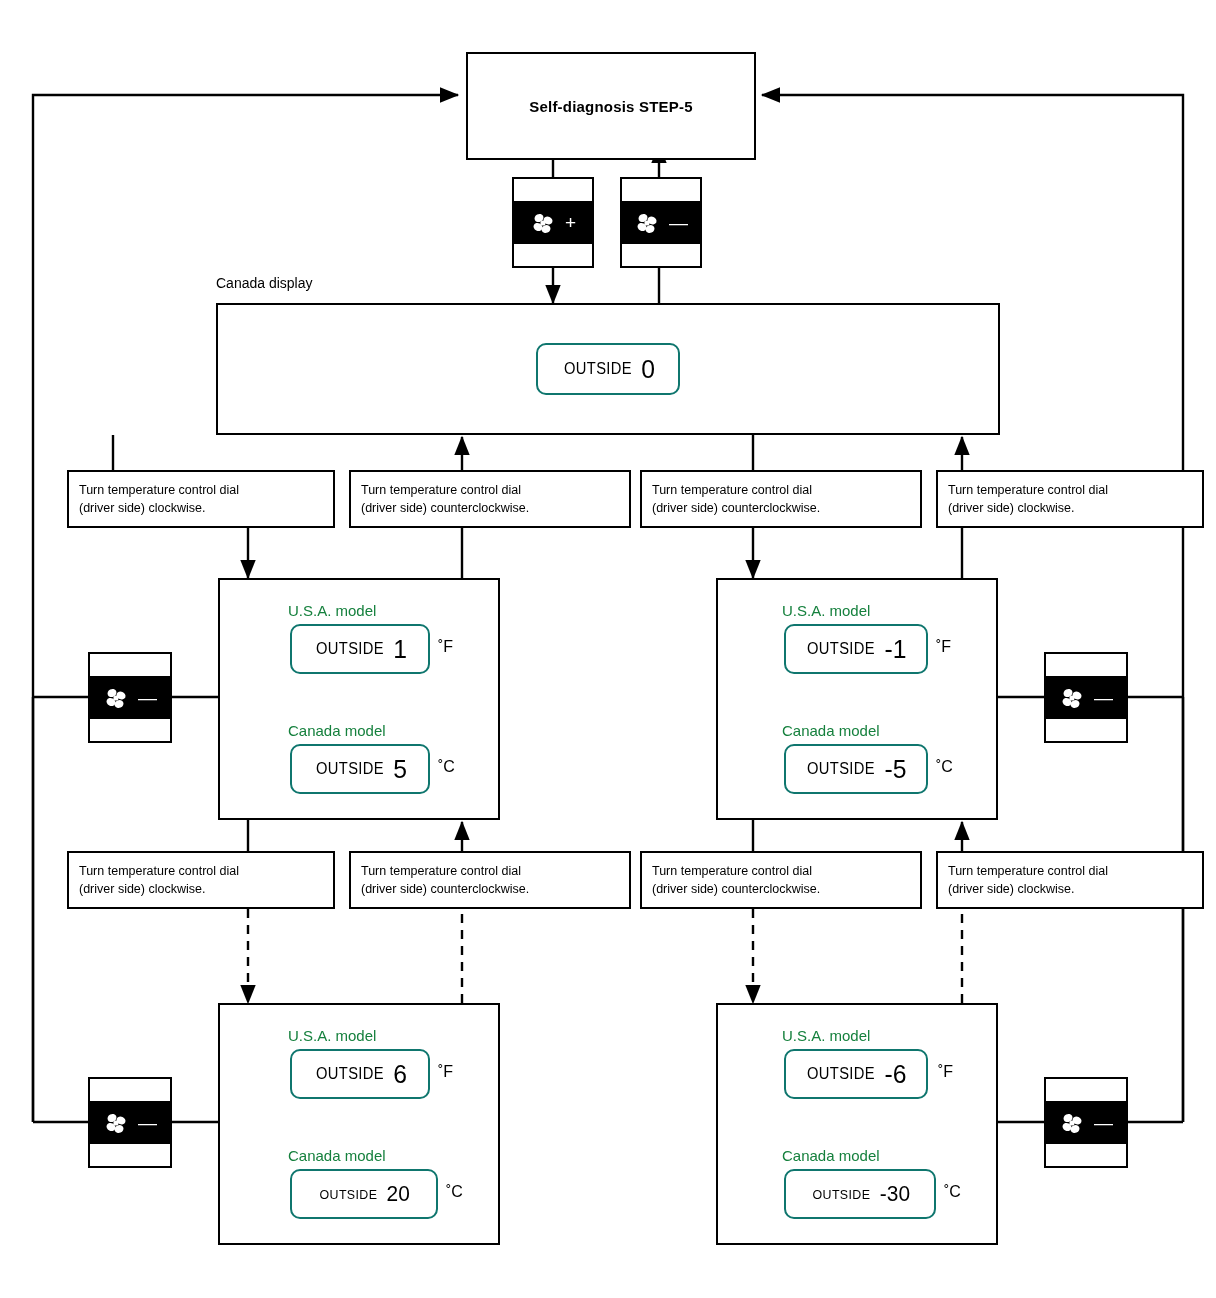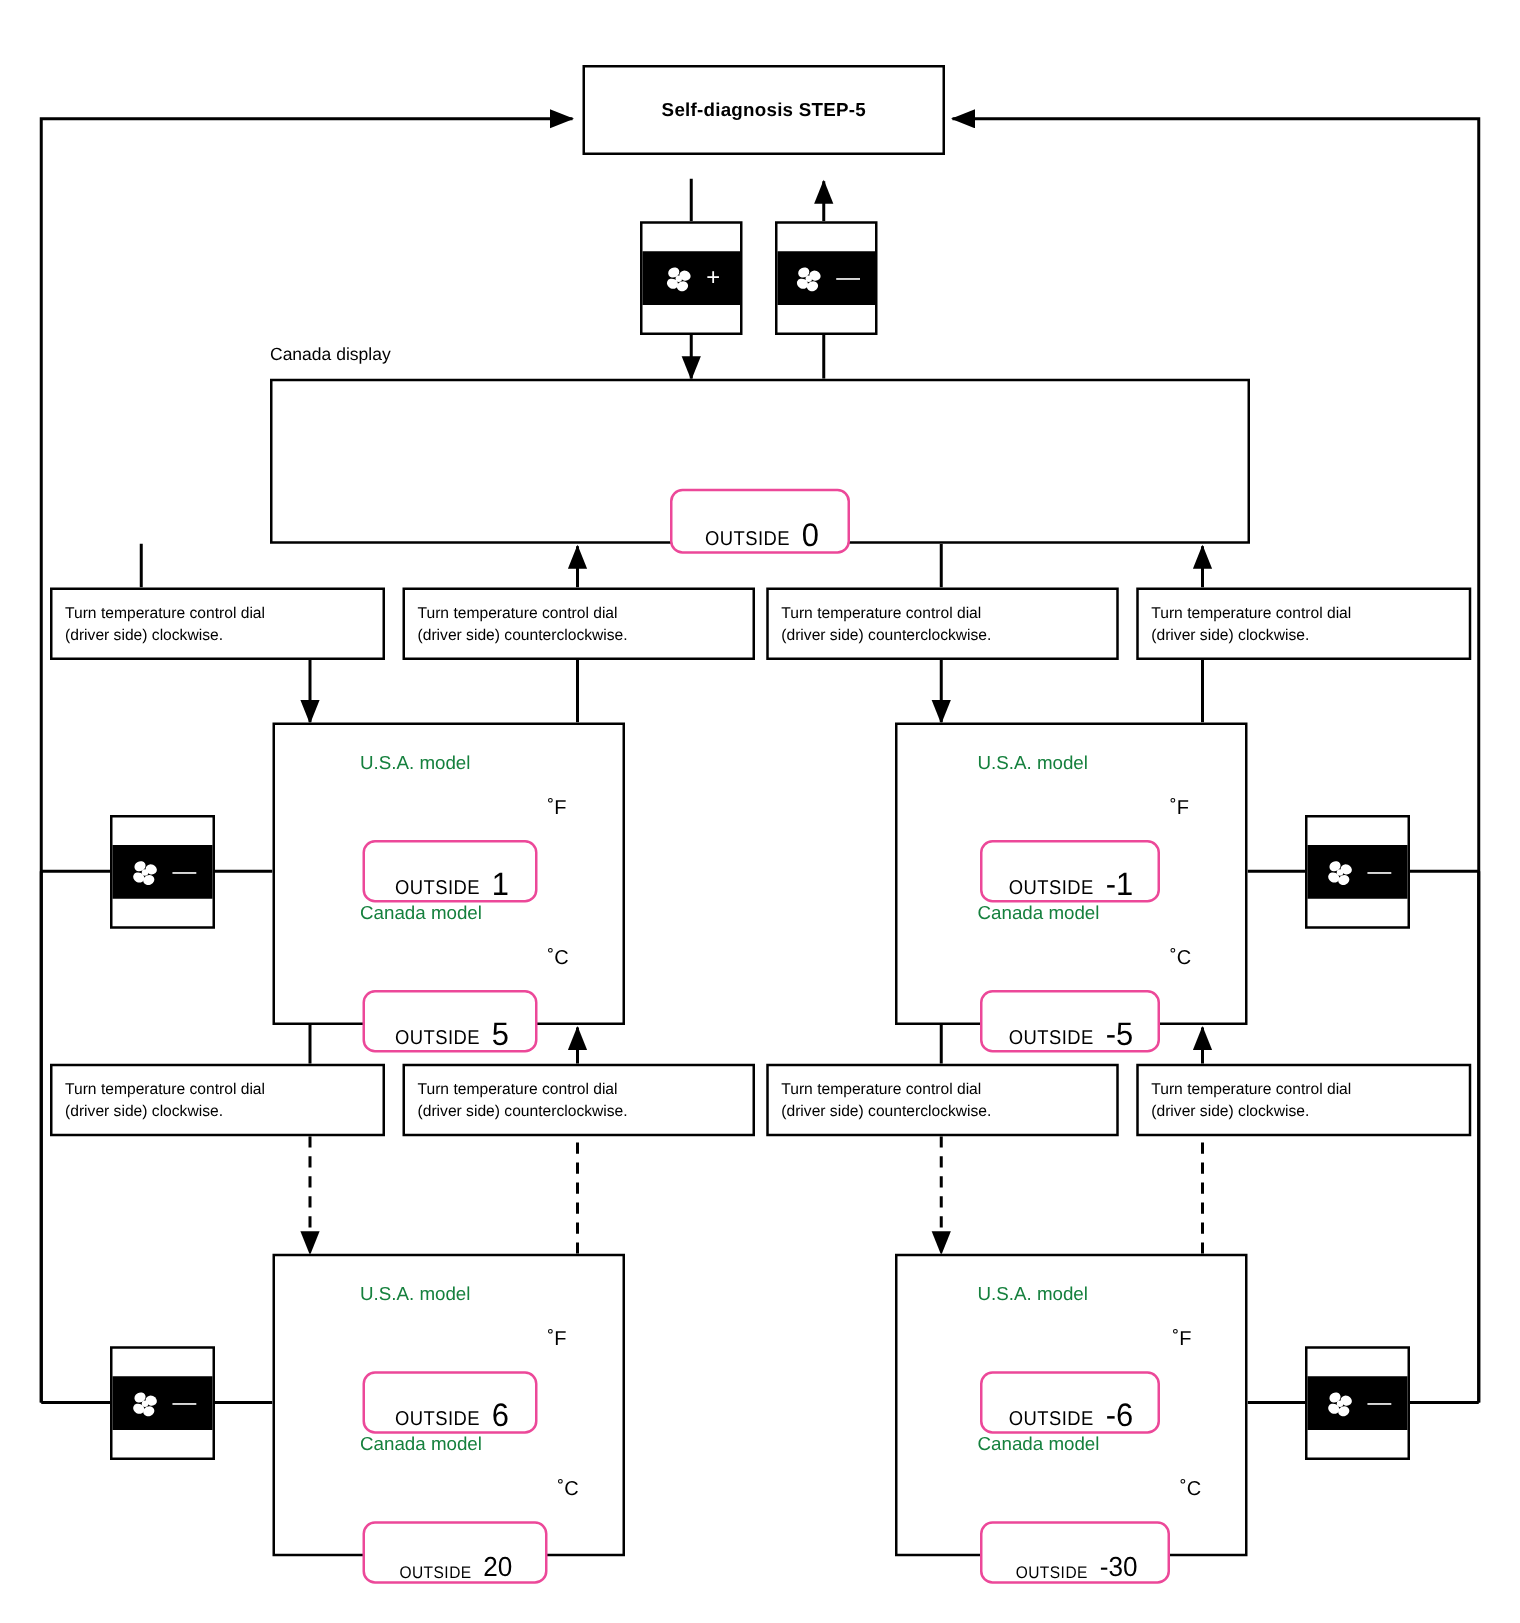--- a/index.html
+++ b/index.html
@@ -6,36 +6,36 @@
   body{font-family:"Liberation Sans",sans-serif;}
   #stage{position:relative;width:1216px;height:1298px;background:#fff;overflow:hidden;}
   svg.wires{position:absolute;left:0;top:0;width:1216px;height:1298px;pointer-events:none;}
 
   .box{position:absolute;box-sizing:border-box;border:2px solid #000;background:#fff;}
   .node-title{position:absolute;display:flex;align-items:center;justify-content:center;
      font-size:15px;color:#000;letter-spacing:.2px;}
 
   
   .instr{position:absolute;box-sizing:border-box;border:2px solid #000;background:#fff;
-     display:flex;flex-direction:column;justify-content:center;padding:4px 10px;}
+     display:flex;flex-direction:column;justify-content:center;padding:4px 10px;margin-left:27px;}
   .instr span{display:block;font-size:12.5px;line-height:1.45;color:#000;white-space:nowrap;}
 
   
   .fankey{position:absolute;box-sizing:border-box;border:2px solid #000;background:#fff;
      display:flex;align-items:center;justify-content:center;}
   .fanband{width:100%;height:50%;background:#000;display:flex;align-items:center;
      justify-content:center;gap:7px;}
   .fanband .sign{color:#fff;font-size:19px;line-height:1;font-weight:400;
      font-family:"Liberation Sans",sans-serif;display:inline-block;}
   .fanglyph{display:block;}
 
   
-  .lcd{position:absolute;box-sizing:border-box;border:2px solid #ec4899;border-radius:10px;
-     background:#fff;display:flex;align-items:flex-end;justify-content:center;gap:6px;
-     padding:0 10px;margin-top:48px;}
+  .lcd{position:absolute;box-sizing:border-box;border:2px solid #0f766e;border-radius:10px;
+     background:#fff;display:flex;align-items:center;justify-content:center;gap:6px;
+     padding:0 10px;}
   .lcd .w{font-size:16px;letter-spacing:.4px;color:#000;font-family:"Liberation Sans",sans-serif;
      transform:scaleX(.92);}
   .lcd .v{font-size:26px;color:#000;font-family:"Liberation Sans",sans-serif;line-height:1;
      transform:scaleX(.95);}
   .lcd.small .w{font-size:13.5px;}
   .lcd.small .v{font-size:22px;}
 
   .cap{position:absolute;font-size:15px;color:#15803d;white-space:nowrap;}
   .unit{position:absolute;font-size:16px;color:#000;white-space:nowrap;}
   .plainlabel{position:absolute;font-size:14px;color:#000;white-space:nowrap;}
@@ -100,21 +100,21 @@
       <path d="M33,1122 L88,1122"></path>
       <path d="M172,1122 L218,1122"></path>
       <path d="M998,1122 L1044,1122"></path>
       <path d="M1128,1122 L1183,1122"></path>
 
       <path d="M33,1122 L33,697"></path>
       <path d="M1183,1122 L1183,697"></path>
     </g>
   </svg>
 
-  <div class="box" style="left:466px;top:52px;width:290px;height:72px;">
+  <div class="box" style="left:466px;top:52px;width:290px;height:108px;">
     <div class="node-title" style="left:0;top:0;right:0;bottom:0;font-weight:700;">Self-diagnosis STEP-5</div>
   </div>
 
   <div class="fankey" style="left:512px;top:177px;width:82px;height:91px;">
     <div class="fanband">
       <svg class="fanglyph" width="28" height="24" viewBox="0 0 28 24">
         <g fill="#fff">
           <ellipse cx="9" cy="7" rx="4.6" ry="3.9" transform="rotate(-28 9 7)"></ellipse>
           <ellipse cx="18" cy="9.5" rx="4.6" ry="3.9" transform="rotate(22 18 9.5)"></ellipse>
           <ellipse cx="8" cy="16" rx="4.6" ry="3.9" transform="rotate(26 8 16)"></ellipse>

